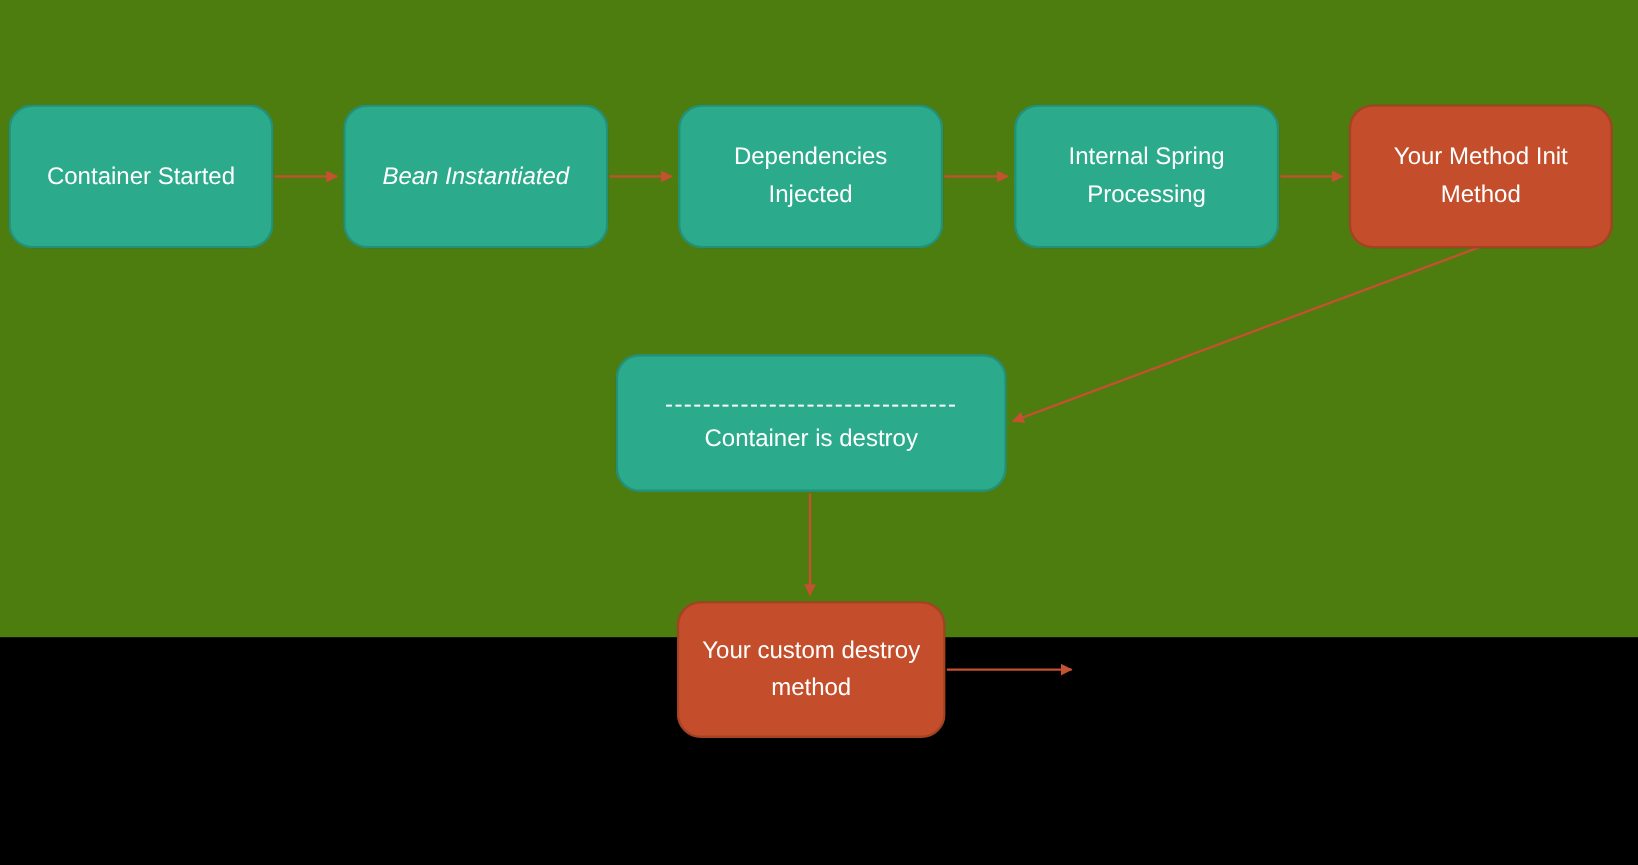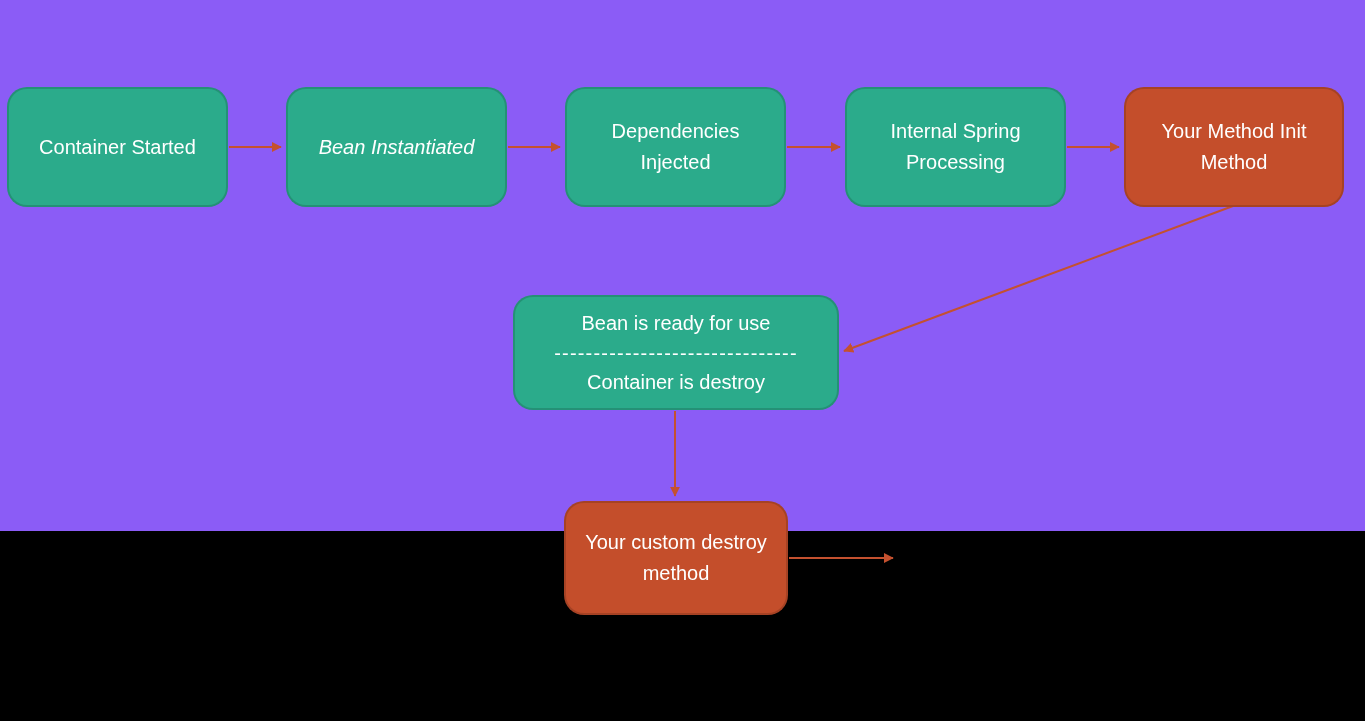--- a/index.html
+++ b/index.html
@@ -8,21 +8,21 @@
     background: #000000;
     width: 1365px;
     height: 721px;
     overflow: hidden;
     font-family: "Liberation Sans", sans-serif;
   }
   .canvas {
     position: relative;
     width: 1365px;
     height: 531px;
-    background: #8b5cf6;
+    background: #4d7c0f;
   }
   .edges-svg {
     position: absolute;
     left: 0;
     top: 0;
     width: 1365px;
     height: 721px;
     pointer-events: none;
   }
   .node {
@@ -103,21 +103,20 @@
   </div>
 
   <div class="node orange" id="node-custom-init">
     <div>
       <span>Your Method </span><span class="wavy-underline">Init</span>
     </div>
     <div>Method</div>
   </div>
 
   <div class="node green" id="node-bean-ready">
-    <div>Bean is ready for use</div>
     <div class="separator-line">-------------------------------</div>
     <div>Container is destroy</div>
   </div>
 
   <div class="node orange" id="node-custom-destroy">
     <span>Your custom destroy method</span>
   </div>
 
 
 </div>

